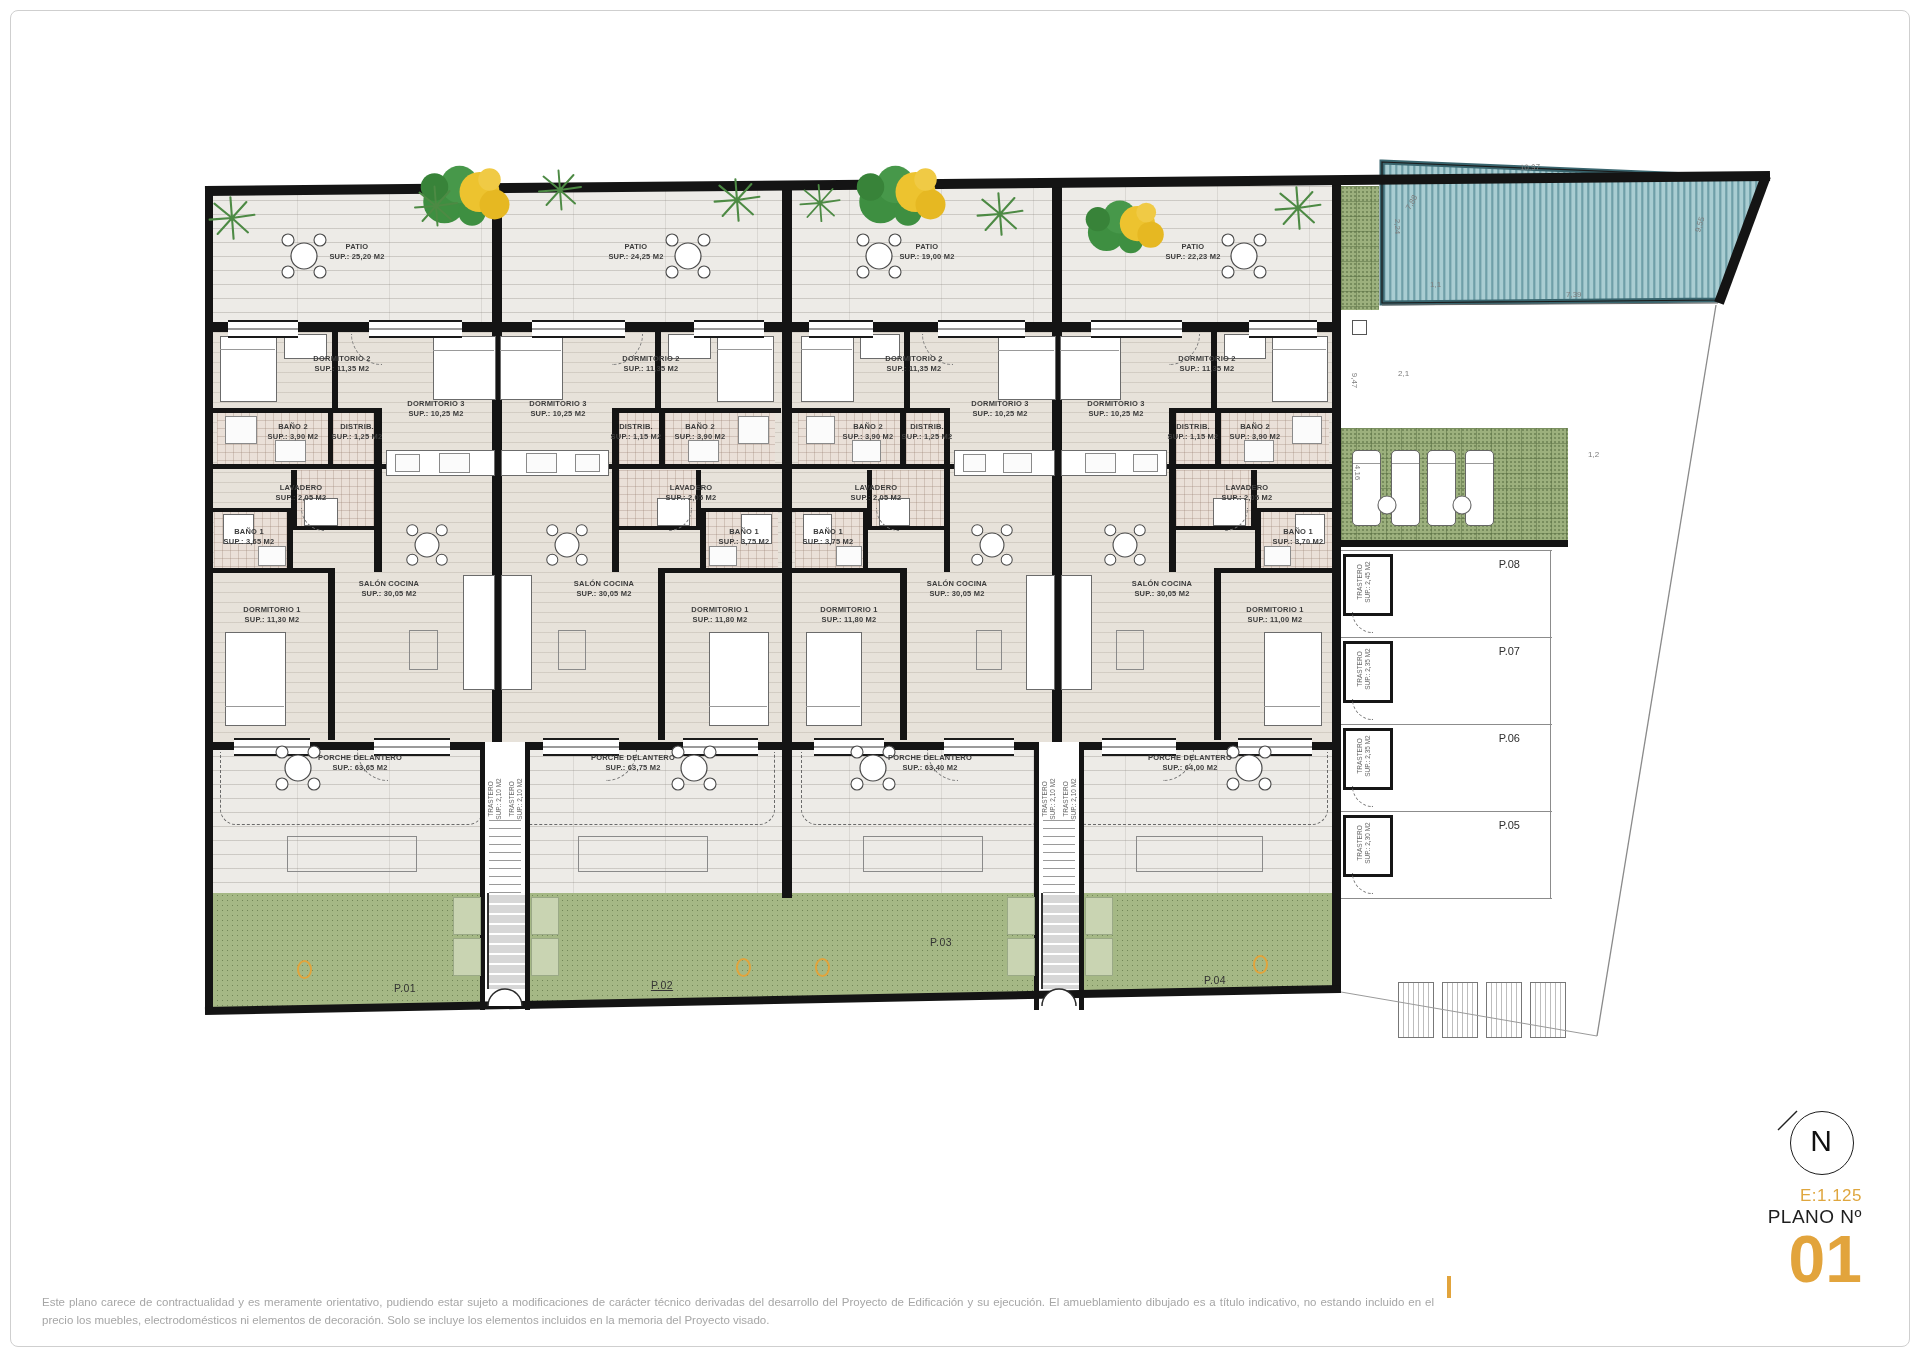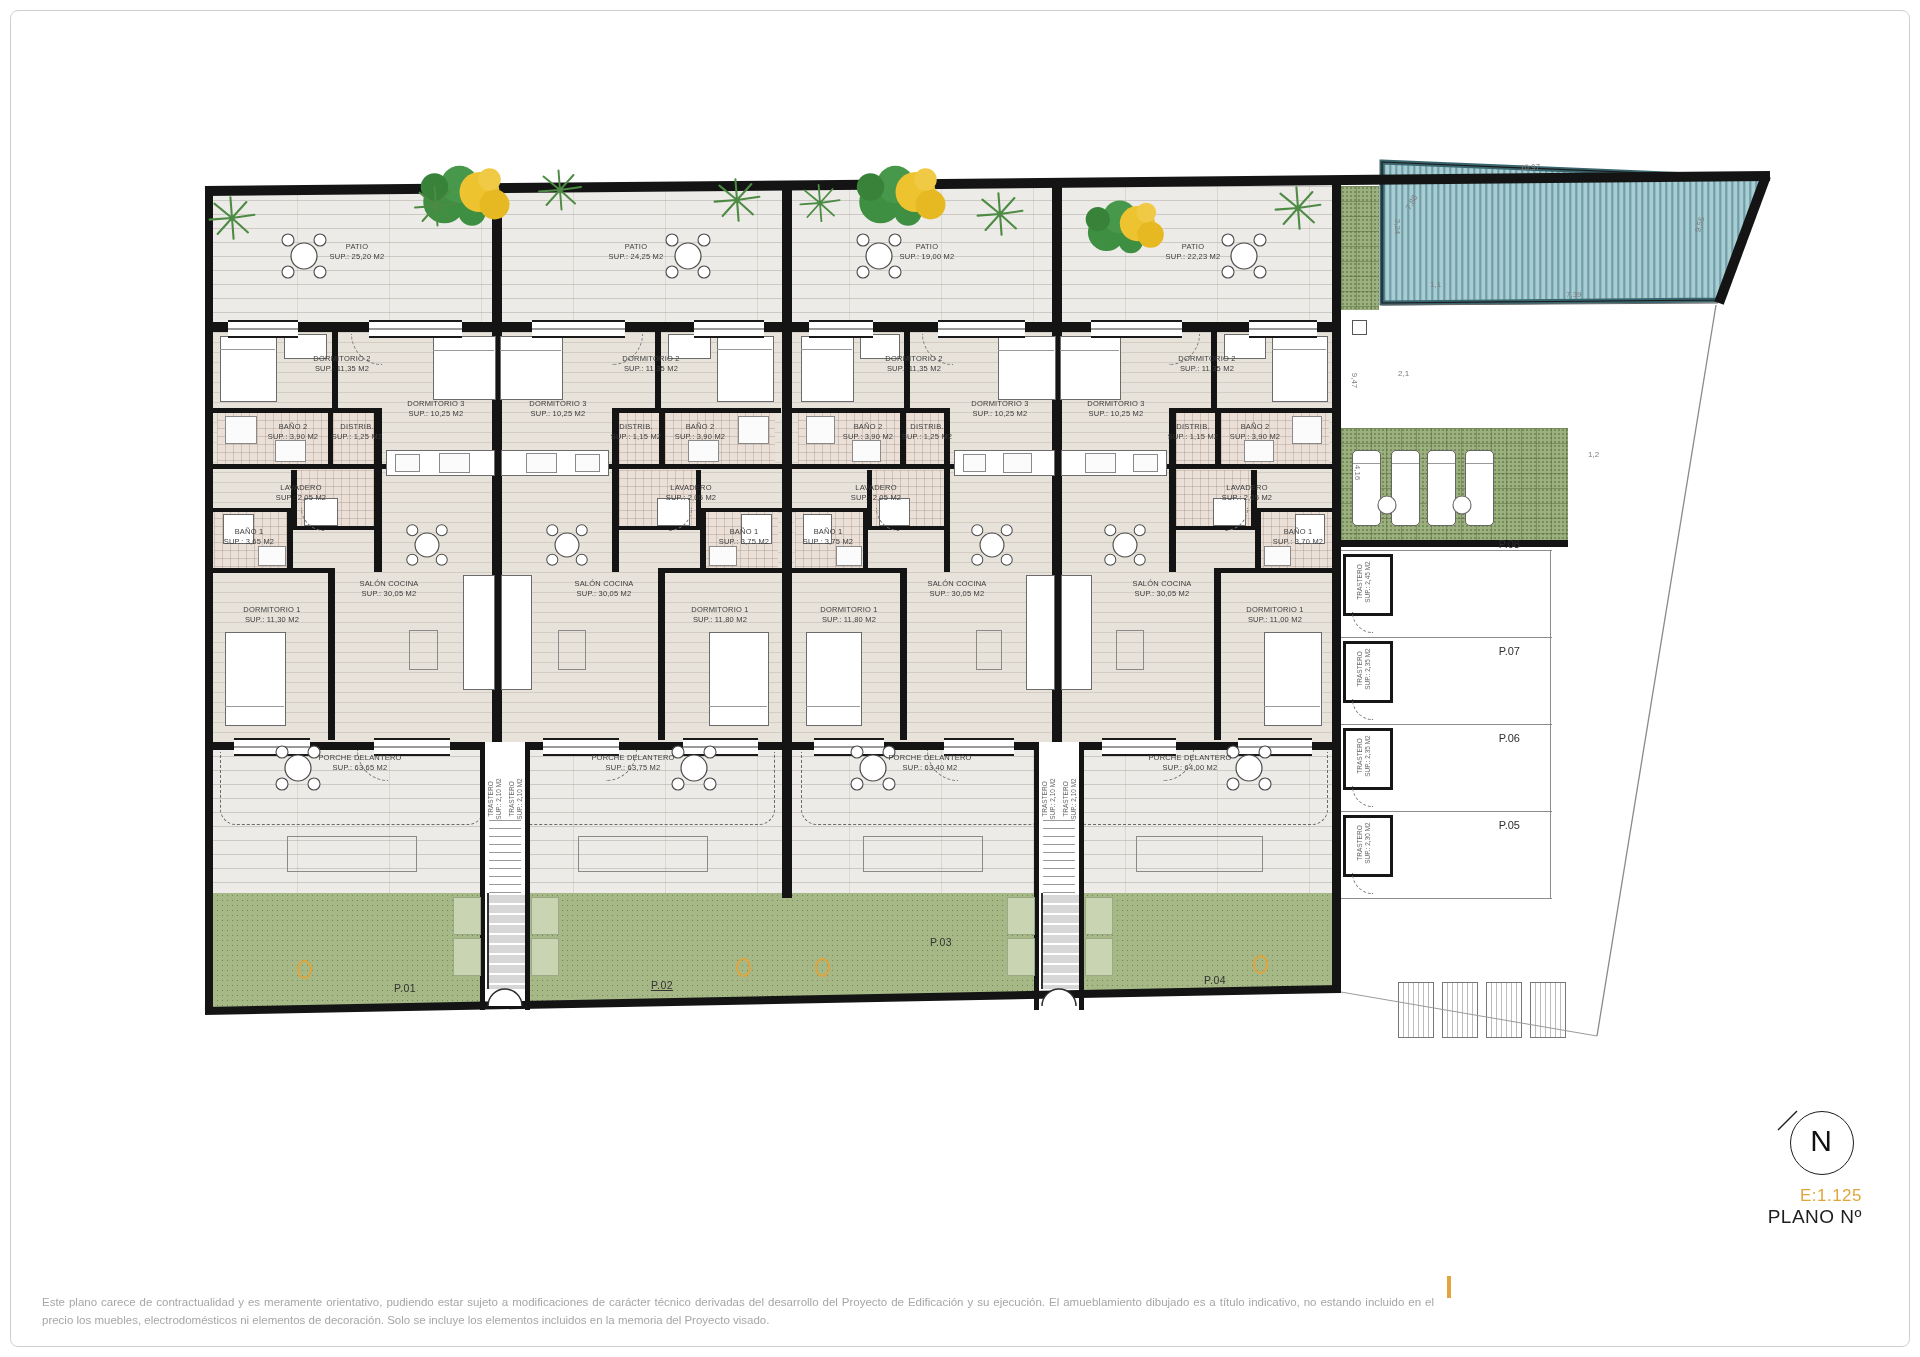--- a/index.html
+++ b/index.html
@@ -26,21 +26,21 @@
   .arcl{border-left:1.2px dashed #777;border-bottom:1.2px dashed #777;border-radius:0 0 0 100%;}
   .arcr{border-right:1.2px dashed #777;border-bottom:1.2px dashed #777;border-radius:0 0 100% 0;}
   .shaftbg{position:absolute;background:#fff;}
   .rungs{position:absolute;background:repeating-linear-gradient(to bottom,#9a9a9a 0 1px,transparent 1px 8px);}
   .stair{position:absolute;background:#d7d7d7;background-image:repeating-linear-gradient(to bottom,#fff 0 2px,transparent 2px 10px);border-left:2px solid #333;border-right:2px solid #333;}
   .planter{position:absolute;background:#c9d4b2;border:1px solid #9aa986;}
   .tbox{position:absolute;background:#fff;border:3px solid #161616;}
   .rack{position:absolute;border:1px solid #777;background:repeating-linear-gradient(to right,#fff 0 4px,#bdbdbd 4px 5px);}
   .sunbed{position:absolute;background:linear-gradient(#fff 0 12px,#999 12px 13px,#fff 13px);border:1px solid #666;border-radius:5px;}
   
-  .lbl{position:absolute;transform:translateX(-50%);text-align:center;font-size:7.5px;color:#3c3c3c;line-height:1.3;white-space:nowrap;letter-spacing:.2px;}
+  .lbl{position:absolute;transform:translateX(-50%);text-align:center;font-size:7.5px;color:#3c3c3c;line-height:1.3;white-space:nowrap;letter-spacing:.2px;font-weight:bold;}
   .lbl span{display:block;}
   .vlbl{position:absolute;width:70px;height:14px;display:flex;flex-direction:column;align-items:center;justify-content:center;transform:rotate(-90deg);font-size:6.5px;color:#666;line-height:1.25;white-space:nowrap;text-align:center;}
   .plot{position:absolute;transform:translateX(-50%);font-size:10.5px;color:#333;letter-spacing:.5px;}
   .dim{position:absolute;font-size:8px;color:#7d7d7d;white-space:nowrap;}
   .plabel{position:absolute;width:44px;text-align:right;font-size:11px;color:#2e2e2e;}
   .omark{position:absolute;width:11px;height:15px;border:2px solid #e2a43c;border-radius:50%;background:transparent;}
   
   .ncircle{position:absolute;left:1790px;top:1111px;width:62px;height:62px;border:1.6px solid #1c1c1c;border-radius:50%;background:#fff;}
   .nletter{position:absolute;left:1790px;top:1124px;width:62px;text-align:center;font-size:30px;color:#111;}
   .tb{position:absolute;left:1702px;width:160px;text-align:right;}
@@ -539,21 +539,21 @@
 
   <div class="plot" style="left:405px;top:982px;">P.01</div>
   <div class="plot" style="left:662px;top:979px;text-decoration:underline;">P.02</div>
   <div class="plot" style="left:941px;top:936px;">P.03</div>
   <div class="plot" style="left:1215px;top:974px;">P.04</div>
   <div class="omark" style="left:297px;top:960px;"></div>
   <div class="omark" style="left:736px;top:958px;"></div>
   <div class="omark" style="left:815px;top:958px;"></div>
   <div class="omark" style="left:1253px;top:955px;"></div>
 
-  <div class="plabel" style="left:1476px;top:538px;">P.08</div>
+  <div class="plabel" style="left:1476px;top:558px;">P.08</div>
   <div class="plabel" style="left:1476px;top:645px;">P.07</div>
   <div class="plabel" style="left:1476px;top:732px;">P.06</div>
   <div class="plabel" style="left:1476px;top:819px;">P.05</div>
   <div class="vlbl" style="left:1329px;top:575px;">
       <span>TRASTERO</span>
       <span>SUP.: 2,45 M2</span>
     </div>
   <div class="vlbl" style="left:1329px;top:662px;">
       <span>TRASTERO</span>
       <span>SUP.: 2,35 M2</span>
@@ -575,18 +575,19 @@
   <div class="dim" style="left:1566px;top:290px;">7,39</div>
   <div class="dim" style="left:1398px;top:369px;">2,1</div>
   <div class="dim" style="left:1347px;top:376px;transform:rotate(90deg);">9,47</div>
   <div class="dim" style="left:1350px;top:468px;transform:rotate(90deg);">4,16</div>
   <div class="dim" style="left:1588px;top:450px;">1,2</div>
 
   <div class="ncircle"></div>
   <div class="nletter">N</div>
   <div class="tb tb-scale">E:1.125</div>
   <div class="tb tb-plano">PLANO Nº</div>
+  <div class="tb tb-num">01</div>
   <div class="goldtick"></div>
 
   <div class="disclaimer">Este plano carece de contractualidad y es meramente orientativo, pudiendo estar sujeto a modificaciones de carácter técnico derivadas del desarrollo del Proyecto de Edificación y su ejecución. El amueblamiento dibujado es a título indicativo, no estando incluido en el precio los muebles, electrodomésticos ni elementos de decoración. Solo se incluye los elementos incluidos en la memoria del Proyecto visado.</div>
 
   <div id="frame"></div>
 </div>
 
 </body></html>

